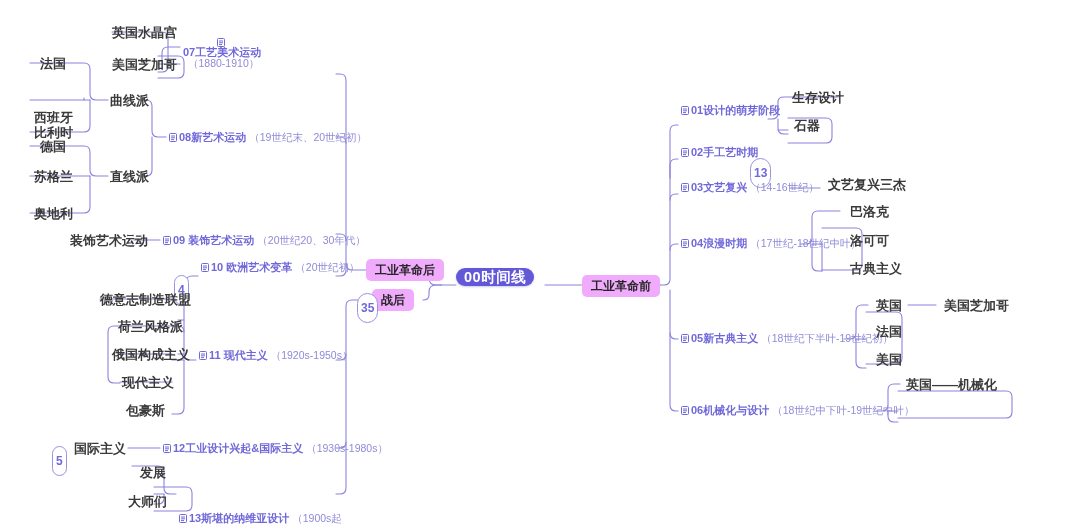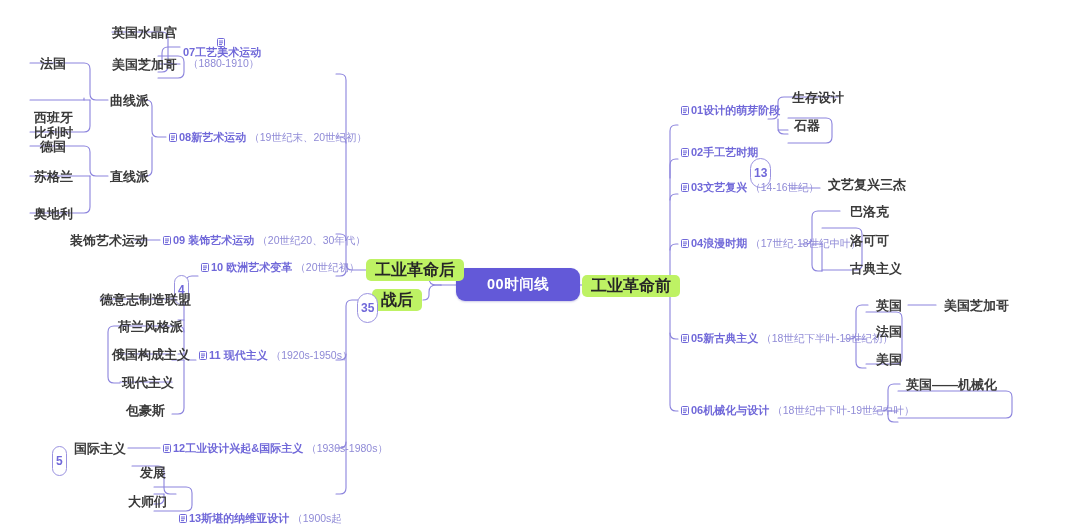--- a/index.html
+++ b/index.html
@@ -32,31 +32,31 @@
     line-height: 1;
   }
   
   .n-root {
     background: #6359d8;
     color: #ffffff;
     border-radius: 9px;
     font-size: 14.5px;
     font-weight: 600;
     letter-spacing: .5px;
-    padding: 0 31px;
-    height: 33px;
+    padding: 0 8px;
+    height: 18px;
     justify-content: center;
     box-shadow: 0 1px 2px rgba(60,50,160,.25);
   }
   
   .n-l1 {
-    background: #bef264;
+    background: #f0abfc;
     color: #262626;
     border-radius: 5px;
-    font-size: 16px;
+    font-size: 12px;
     font-weight: 700;
     padding: 0 9px;
     height: 22px;
   }
   
   .n-l2 {
     color: #7068d9;
     font-size: 11px;
     font-weight: 600;
     padding: 0 3px;

